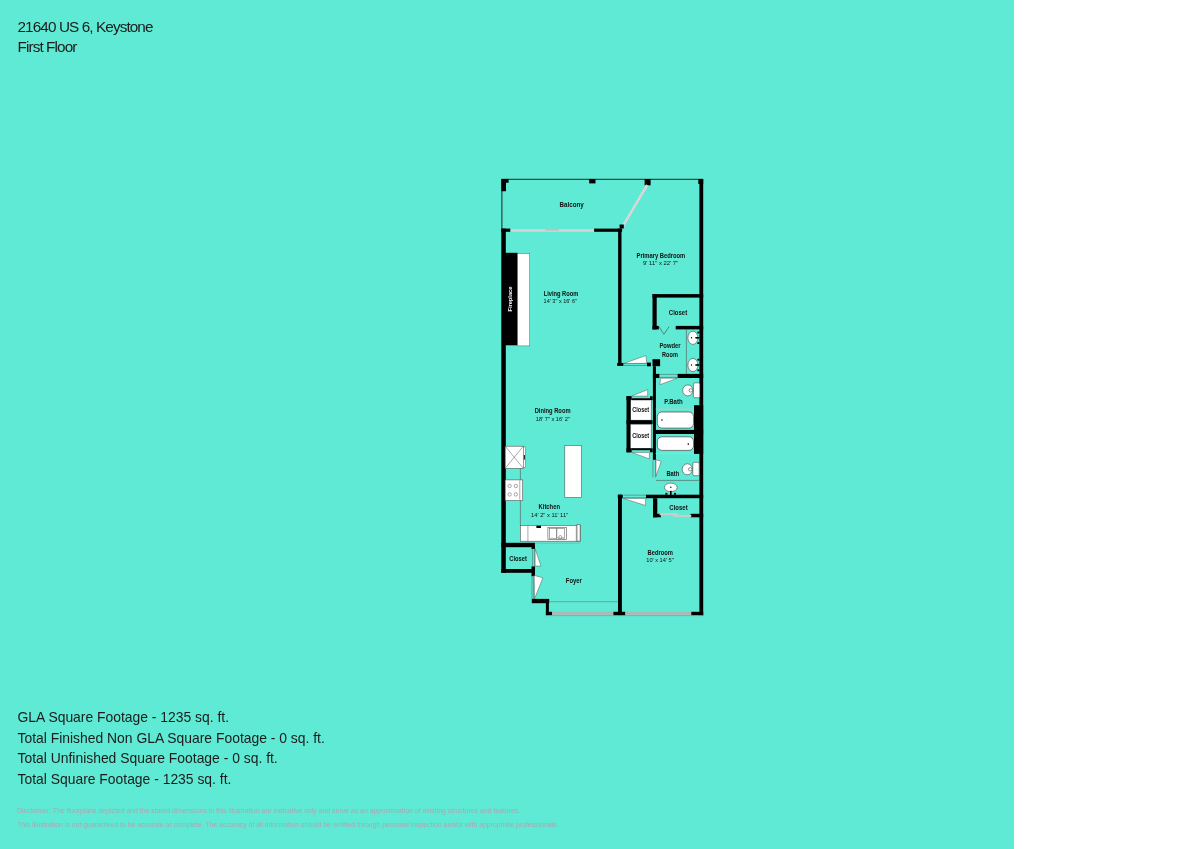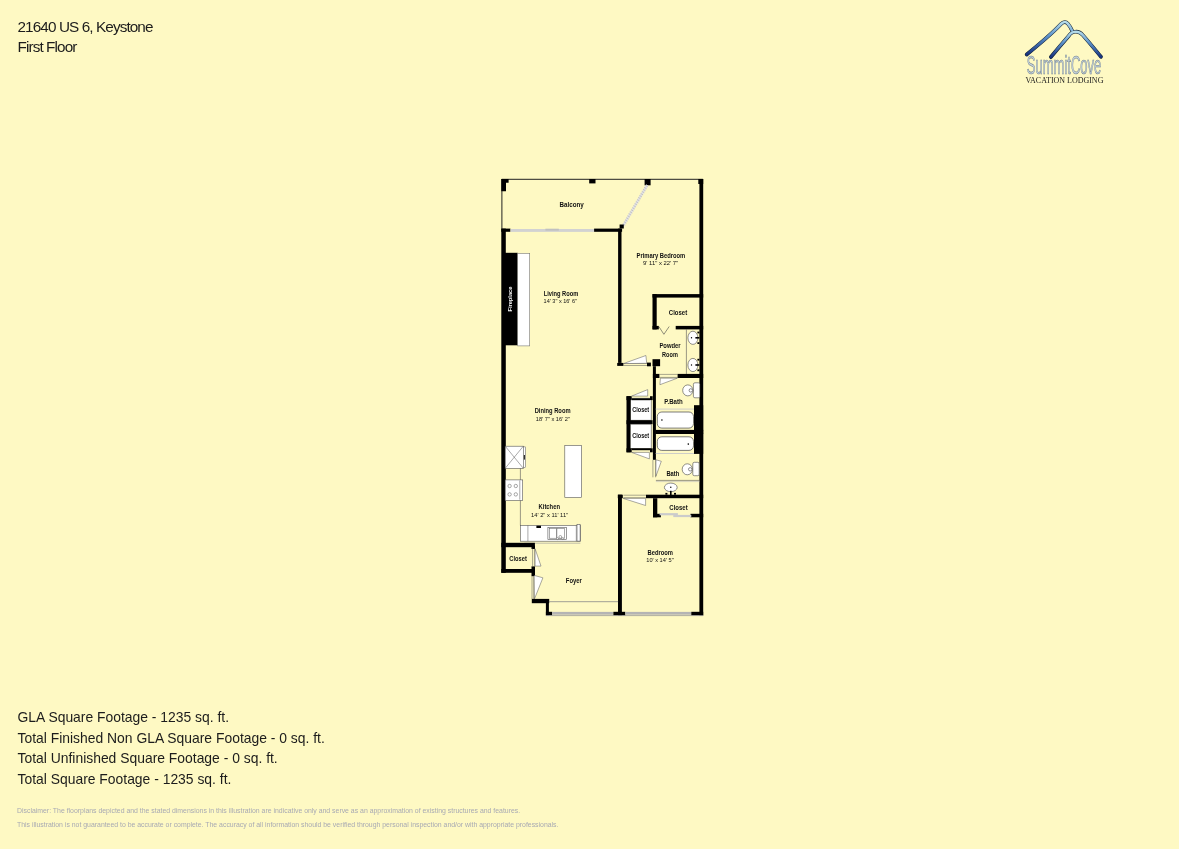--- a/index.html
+++ b/index.html
@@ -1,16 +1,16 @@
 <!DOCTYPE html>
 <html><head>
 <meta charset="utf-8">
 <style>
 html,body{margin:0;padding:0;background:#ffffff;}
-.page{position:relative;width:1179px;height:849px;overflow:hidden;background:#fef9c3;font-family:"Liberation Sans",sans-serif;}
+.page{position:relative;width:1014px;height:849px;overflow:hidden;background:#5eead4;font-family:"Liberation Sans",sans-serif;}
 svg{position:absolute;left:0;top:0;display:block;}
 </style>
 </head>
 <body>
 <div class="page">
 <svg width="1200" height="849" viewBox="0 0 1200 849">
 <defs>
 <linearGradient id="mtn" x1="0" y1="0" x2="0" y2="1">
 <stop offset="0" stop-color="#b5dcea"></stop>
 <stop offset="0.42" stop-color="#5f95cc"></stop>

